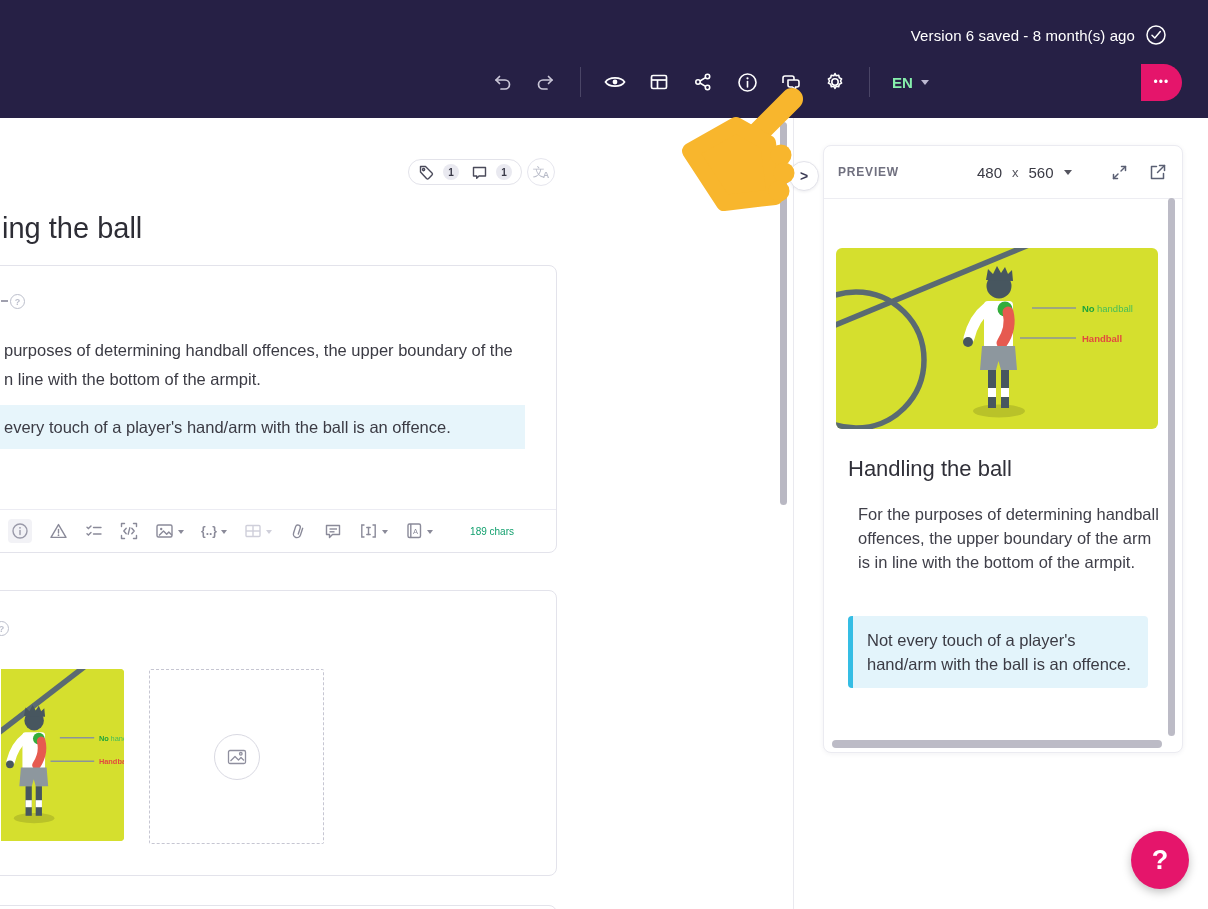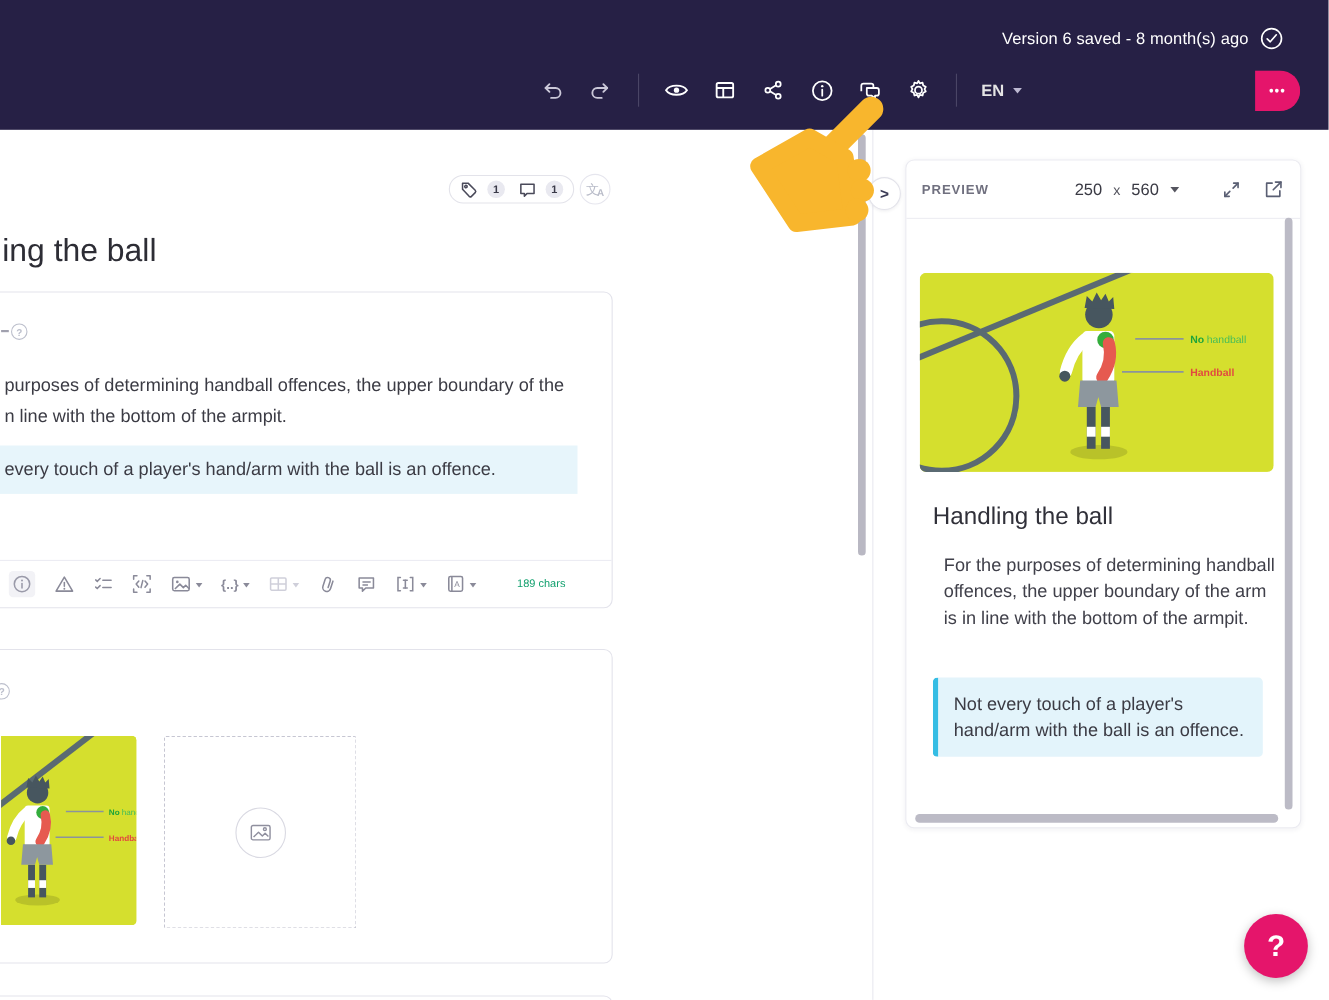--- a/index.html
+++ b/index.html
@@ -8,21 +8,21 @@
   #stage { position:relative; width:1208px; height:909px; background:#fff; overflow:hidden; }
 
   
   .navbar { position:absolute; left:0; top:0; width:1208px; height:118px; background:#262045; z-index:10; }
   .version-row { position:absolute; right:41px; top:24px; display:flex; align-items:center; gap:10px; }
   .version-text { color:#fff; font-size:15px; font-weight:normal; letter-spacing:.1px; }
   .nav-tools { position:absolute; left:480px; top:62px; height:40px; display:flex; align-items:center; }
   .nav-icon-btn { width:24px; height:24px; margin:0 10px; display:flex; align-items:center; justify-content:center; cursor:pointer; }
   .nav-sep { width:1px; height:30px; background:#4a4566; margin:0 12px; }
   .lang-select { display:flex; align-items:center; gap:8px; margin:0 14px 0 10px; cursor:pointer; }
-  .lang-label { color:#e5e5e5; font-size:15px; font-weight:bold; }
+  .lang-label { color:#86efac; font-size:15px; font-weight:bold; }
   .caret { width:0; height:0; border:4px solid transparent; border-top:5px solid #bdb9d2; margin-top:4px; }
   .save-group { display:flex; margin-left:18px; height:37px; border-radius:19px; overflow:hidden; }
   .save-main { width:180px; background:#6B2152; color:#e5e5e5; font-size:11px; font-weight:bold;
     display:flex; align-items:center; justify-content:center; cursor:pointer;margin-top:48px; }
   .save-more { width:41px; background:#E5156B; color:#fff; font-size:12px; letter-spacing:1px;
     display:flex; align-items:center; justify-content:center; cursor:pointer; }
 
   
   .meta-pill { position:absolute; left:408px; top:159px; height:26px; padding:0 9px; background:#fff;
     border:1px solid #e3e3ea; border-radius:13px; display:flex; align-items:center; gap:8px; z-index:3; }
@@ -347,21 +347,21 @@
   <div class="card card3"></div>
 
   <div class="v-scroll-main"></div>
   <div class="panel-divider"></div>
   <div class="collapse-btn">&gt;</div>
 
   <div class="preview-card">
     <div class="preview-header">
       <span class="preview-label">PREVIEW</span>
       <span class="size-select">
-        <span>250</span>
+        <span>480</span>
         <span class="size-sep">x</span>
         <span>560</span>
         <span class="caret" style="border-top-color:#55555f;"></span>
       </span>
       <span class="header-actions">
         <span style="display:flex;cursor:pointer;">
           <svg width="19" height="19" viewBox="0 0 19 19" fill="none" stroke="#5a5f73" stroke-width="1.5" stroke-linecap="round" stroke-linejoin="round">
             <path d="M11.5 3.5 H15.5 V7.5"></path>
               <path d="M15.5 3.5 L11 8"></path>
             <path d="M7.5 15.5 H3.5 V11.5"></path>

